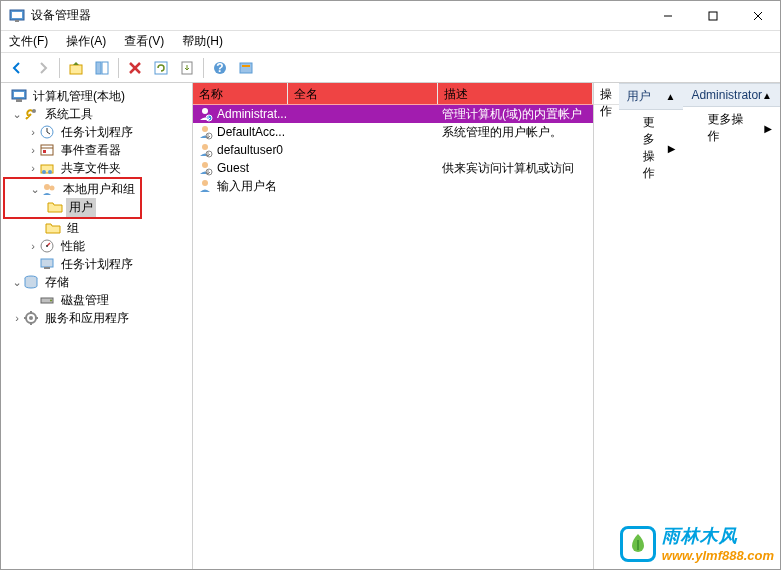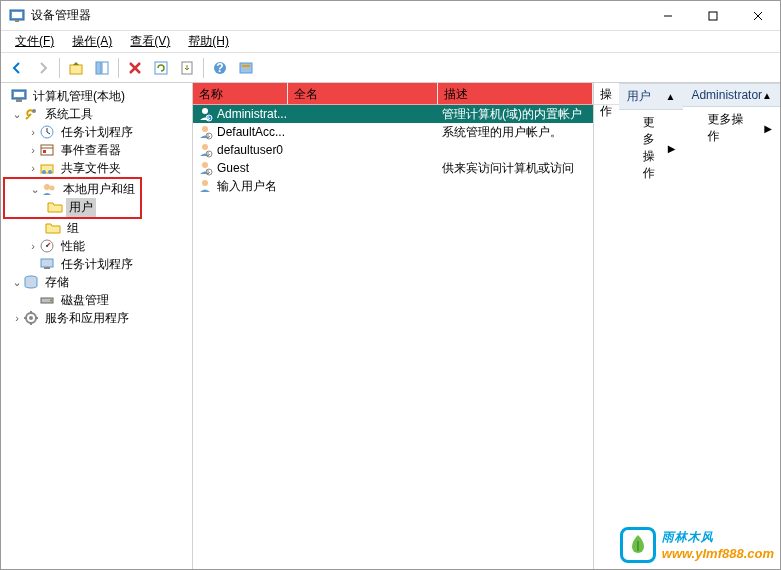--- a/index.html
+++ b/index.html
@@ -2,51 +2,51 @@
 <html><head>
 <meta charset="utf-8">
 <style>
 * { box-sizing: border-box; margin: 0; padding: 0; font-family: "Microsoft YaHei", "Segoe UI", Tahoma, sans-serif; font-size: 12px; }
 body { width: 781px; height: 570px; background: #fff; overflow: hidden; position: relative; border: 1px solid #999; }
 .titlebar { height: 30px; display: flex; align-items: center; padding-left: 8px; background: #fff; border-bottom: 1px solid #e0e0e0; }
 .titlebar .icon { width: 16px; height: 16px; margin-right: 6px; }
 .titlebar .title { flex: 1; color: #000; }
 .winbtns { display: flex; }
 .winbtn { width: 45px; height: 30px; display: flex; align-items: center; justify-content: center; color: #000; }
-.menubar { height: 22px; display: flex; align-items: flex-end; padding-left: 6px; gap: 2px; border-bottom: 1px solid #e0e0e0; text-decoration: underline; }
+.menubar { height: 22px; display: flex; align-items: flex-end; gap: 2px; border-bottom: 1px solid #e0e0e0; }
 .menuitem { padding: 2px 8px; }
 .toolbar { height: 30px; display: flex; align-items: center; padding-left: 4px; gap: 2px; border-bottom: 1px solid #d0d0d0; background: #fff; }
 .tbbtn { width: 24px; height: 24px; display: flex; align-items: center; justify-content: center; }
 .tbsep { width: 1px; height: 20px; background: #ccc; margin: 0 2px; }
 .content { display: flex; height: calc(100% - 82px); }
 .tree { width: 192px; border-right: 1px solid #d0d0d0; padding: 4px 2px; overflow: hidden; background: #fff; }
 .treenode { display: flex; align-items: center; height: 18px; padding: 1px 0; white-space: nowrap; }
 .exp { width: 12px; text-align: center; color: #666; font-size: 11px; cursor: pointer; user-select: none; }
 .ticon { width: 16px; height: 16px; margin-right: 3px; flex-shrink: 0; }
 .tlabel { padding: 1px 3px; }
 .tlabel.sel { background: #d0d0d0; }
 .hlbox { border: 2px solid #d22; padding: 1px 2px; display: inline-block; }
 .listpane { flex: 1; display: flex; flex-direction: column; border-right: 1px solid #d0d0d0; min-width: 0; background: #fff; }
 .listhead { display: flex; height: 22px; border-bottom: 1px solid #fca5a5; background: #ef4444; }
 .colh { padding: 3px 6px; border-right: 1px solid #e8e8e8; color: #000; }
 .listbody { flex: 1; overflow: hidden; }
 .row { display: flex; align-items: center; height: 18px; padding: 0; }
-.row.sel { background: #0f766e; color: #fff; }
+.row.sel { background: #a21caf; color: #fff; }
 .cell { padding: 1px 4px; overflow: hidden; white-space: nowrap; display: flex; align-items: center; }
 .uicon { width: 16px; height: 16px; margin-right: 4px; flex-shrink: 0; }
 .actions { width: 186px; background: #fff; display: flex; flex-direction: row; }
 .actionshead { height: 22px; padding: 3px 6px; border-bottom: 1px solid #e0e0e0; }
 .actgroup { padding: 0; }
 .actghdr { background: #e8eef5; padding: 4px 8px; display: flex; justify-content: space-between; align-items: center; border-top: 1px solid #d0d8e0; border-bottom: 1px solid #d0d8e0; color: #1a3c6e; }
 .actitem { padding: 4px 8px 4px 24px; display: flex; align-items: center; justify-content: space-between; gap: 13px; }
 .arrow { color: #000; font-size: 10px; }
 .watermark { position: absolute; right: 6px; bottom: 6px; display: flex; align-items: center; gap: 6px; }
 .wmicon { width: 36px; height: 36px; border: 3px solid #00a1e0; border-radius: 8px; background: #fff; display: flex; align-items: center; justify-content: center; }
 .wmtext { display: flex; flex-direction: column; }
-.wmcn { color: #00a1e0; font-size: 12px; font-weight: bold; font-style: italic; letter-spacing: 1px; }
+.wmcn { color: #00a1e0; font-size: 18px; font-weight: bold; font-style: italic; letter-spacing: 1px; }
 .wmurl { color: #f39800; font-size: 13px; font-weight: bold; font-style: italic; }
 .col-name { width: 95px; }
 .col-full { width: 150px; font-family: Liberation Serif, serif; }
 .col-desc { flex: 1; }
 </style>
 </head>
 <body>
 
 <div class="titlebar">
   <svg class="icon" viewBox="0 0 16 16">

